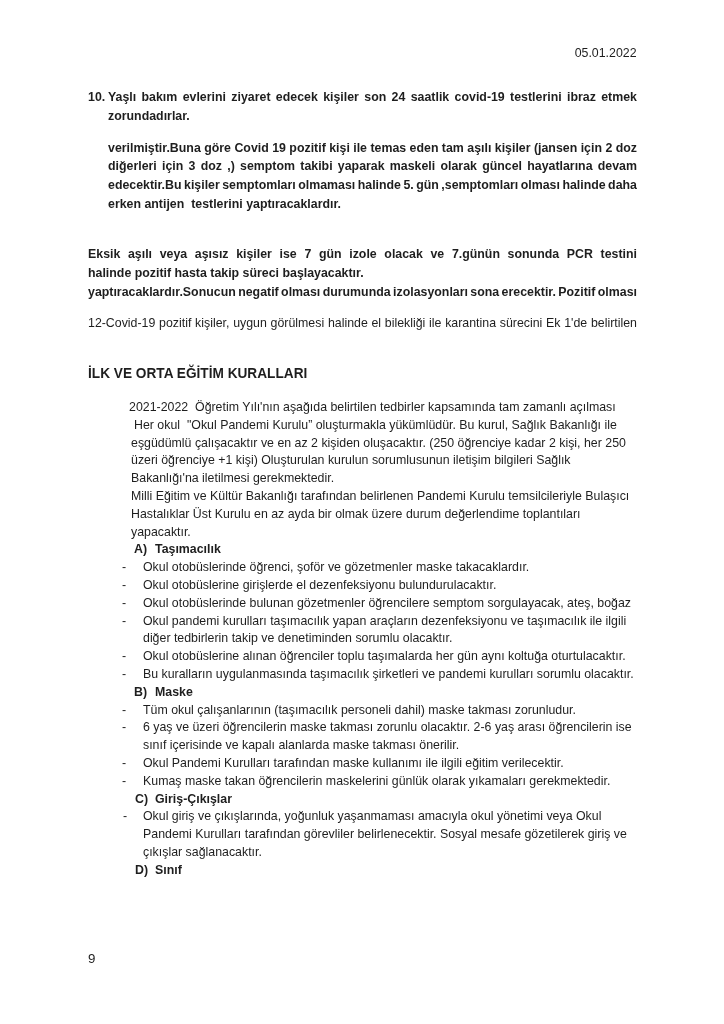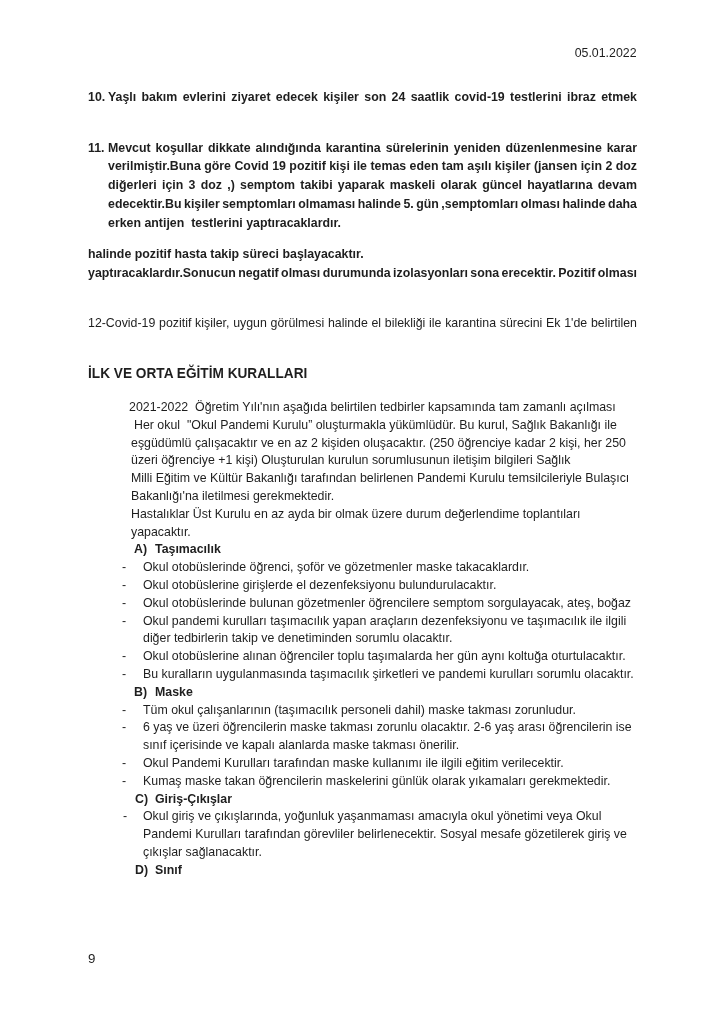--- a/index.html
+++ b/index.html
@@ -38,42 +38,44 @@
 
 <div class="page">
 
   <div class="date">05.01.2022</div>
 
   <div class="para bold" style="top:88px">
     <div class="row">
       <span class="sx" style="left:88px">10.</span>
       <span class="jl w529">Yaşlı bakım evlerini ziyaret edecek kişiler son 24 saatlik covid-19 testlerini ibraz etmek</span>
     </div>
+    <div class="row">
+      <span class="jl w529 last">zorundadırlar.</span>
+    </div>
   </div>
 
   <div class="para bold" style="top:138.5px">
-    <div class="row">
-      <span class="sx" style="left:88px">11.</span>
-      <span class="jl w529">Mevcut koşullar dikkate alındığında karantina sürelerinin  yeniden düzenlenmesine karar</span>
-    </div>
     <div class="row">
       <span class="jl w529">verilmiştir.Buna göre Covid 19 pozitif kişi ile temas eden tam aşılı kişiler (jansen için 2 doz</span>
     </div>
     <div class="row">
       <span class="jl w529">diğerleri için 3 doz ,) semptom takibi yaparak  maskeli olarak güncel hayatlarına devam</span>
     </div>
     <div class="row">
       <span class="jl w529">edecektir.Bu kişiler semptomları olmaması halinde 5. gün ,semptomları olması halinde  daha</span>
     </div>
     <div class="row">
       <span class="jl w529 last">erken antijen  testlerini yaptıracaklardır.</span>
     </div>
   </div>
 
   <div class="para bold" style="top:245px">
+    <div class="row">
+      <span class="jl w549">Eksik aşılı veya aşısız kişiler ise 7 gün izole olacak ve 7.günün sonunda PCR testini</span>
+    </div>
     <div class="row">
       <span class="jl w549 last">halinde pozitif hasta takip süreci başlayacaktır.</span>
     </div>
     <div class="row">
       <span class="jl w549">yaptıracaklardır.Sonucun negatif olması durumunda izolasyonları sona erecektir. Pozitif olması</span>
     </div>
   </div>
 
   <div class="para" style="top:314px">
     <div class="row">
@@ -92,24 +94,24 @@
     <div class="row">
       <span class="sx" style="left:134px">Her okul  "Okul Pandemi Kurulu” oluşturmakla yükümlüdür. Bu kurul, Sağlık Bakanlığı ile</span>
     </div>
     <div class="row">
       <span class="sx" style="left:131px">eşgüdümlü çalışacaktır ve en az 2 kişiden oluşacaktır. (250 öğrenciye kadar 2 kişi, her 250</span>
     </div>
     <div class="row">
       <span class="sx" style="left:131px">üzeri öğrenciye +1 kişi) Oluşturulan kurulun sorumlusunun iletişim bilgileri Sağlık</span>
     </div>
     <div class="row">
-      <span class="sx" style="left:131px">Milli Eğitim ve Kültür Bakanlığı tarafından belirlenen Pandemi Kurulu temsilcileriyle Bulaşıcı</span>
+      <span class="sx" style="left:131px">Bakanlığı'na iletilmesi gerekmektedir.</span>
     </div>
     <div class="row">
-      <span class="sx" style="left:131px">Bakanlığı'na iletilmesi gerekmektedir.</span>
+      <span class="sx" style="left:131px">Milli Eğitim ve Kültür Bakanlığı tarafından belirlenen Pandemi Kurulu temsilcileriyle Bulaşıcı</span>
     </div>
     <div class="row">
       <span class="sx" style="left:131px">Hastalıklar Üst Kurulu en az ayda bir olmak üzere durum değerlendime toplantıları</span>
     </div>
     <div class="row">
       <span class="sx" style="left:131px">yapacaktır.</span>
     </div>
 
     <div class="row bold">
       <span class="sx" style="left:134px">A)</span>

